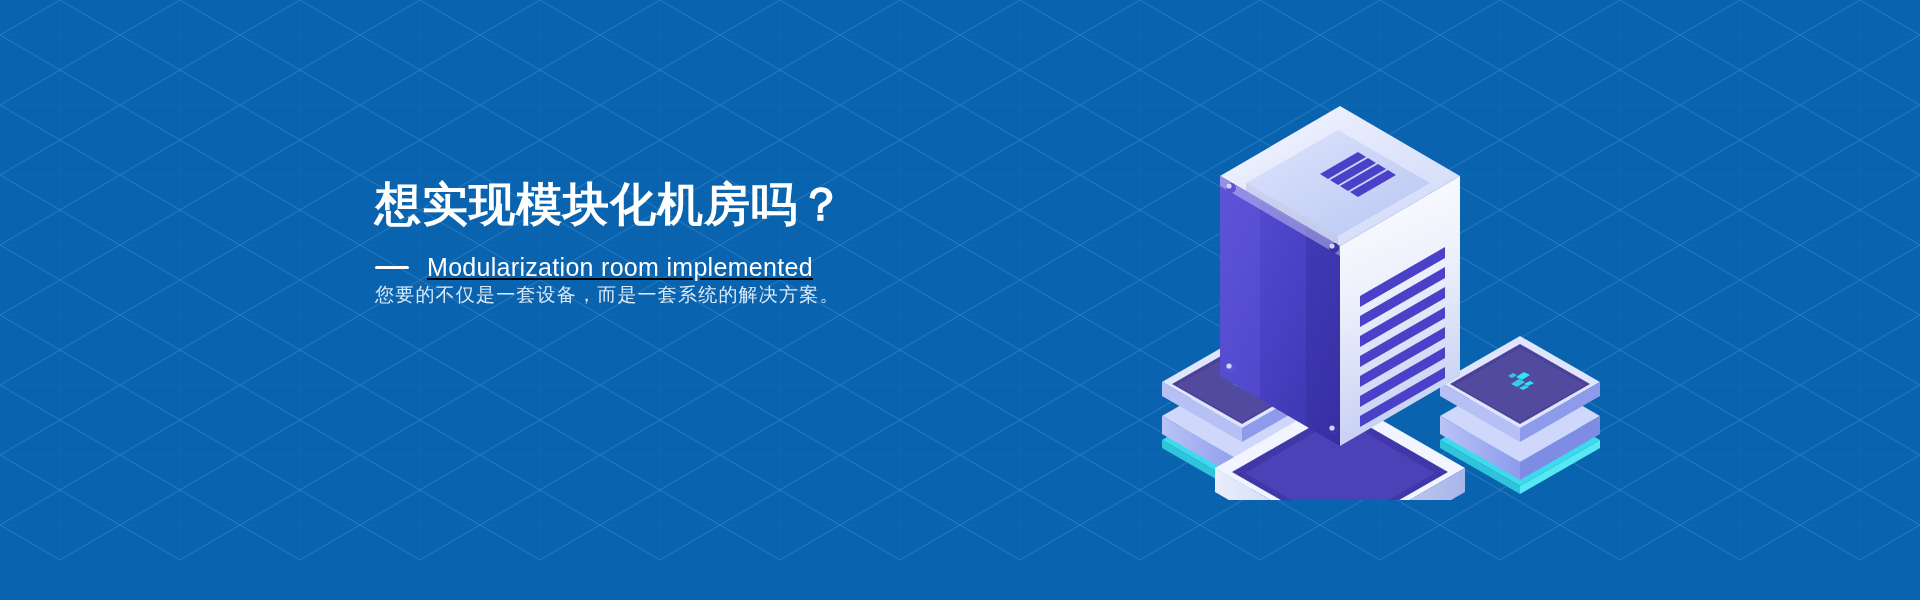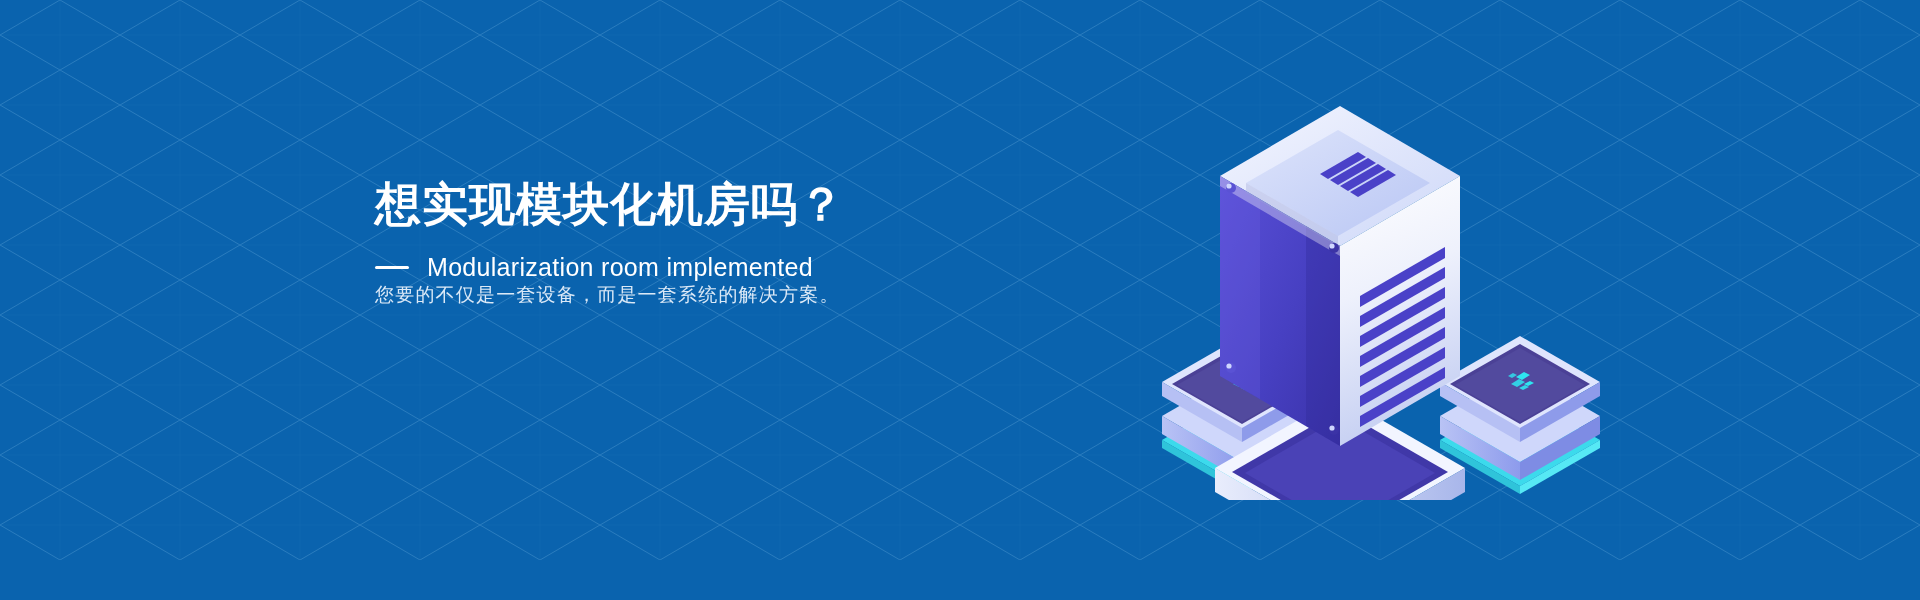--- a/index.html
+++ b/index.html
@@ -21,21 +21,21 @@
   
   #text-block{
     position:absolute;left:375px;top:178px;width:680px;
     z-index:6;
   }
   #hero-title{
     font-size:46px;line-height:1.16;font-weight:bold;color:#ffffff;
     letter-spacing:1px;margin:0;white-space:nowrap;
   }
   #subtitle-row{
-    display:flex;align-items:center;margin-top:22px;
+    display:flex;align-items:center;margin-top:22px;text-decoration:underline;
   }
   #subtitle-dash{
     width:34px;height:3px;background:#ffffff;border-radius:2px;
     margin-right:18px;flex:0 0 auto;
   }
   #hero-subtitle{
     font-size:25px;color:#ffffff;letter-spacing:.3px;white-space:nowrap;
   }
   #hero-desc{
     font-size:19px;color:#dbe9f7;letter-spacing:1.2px;

